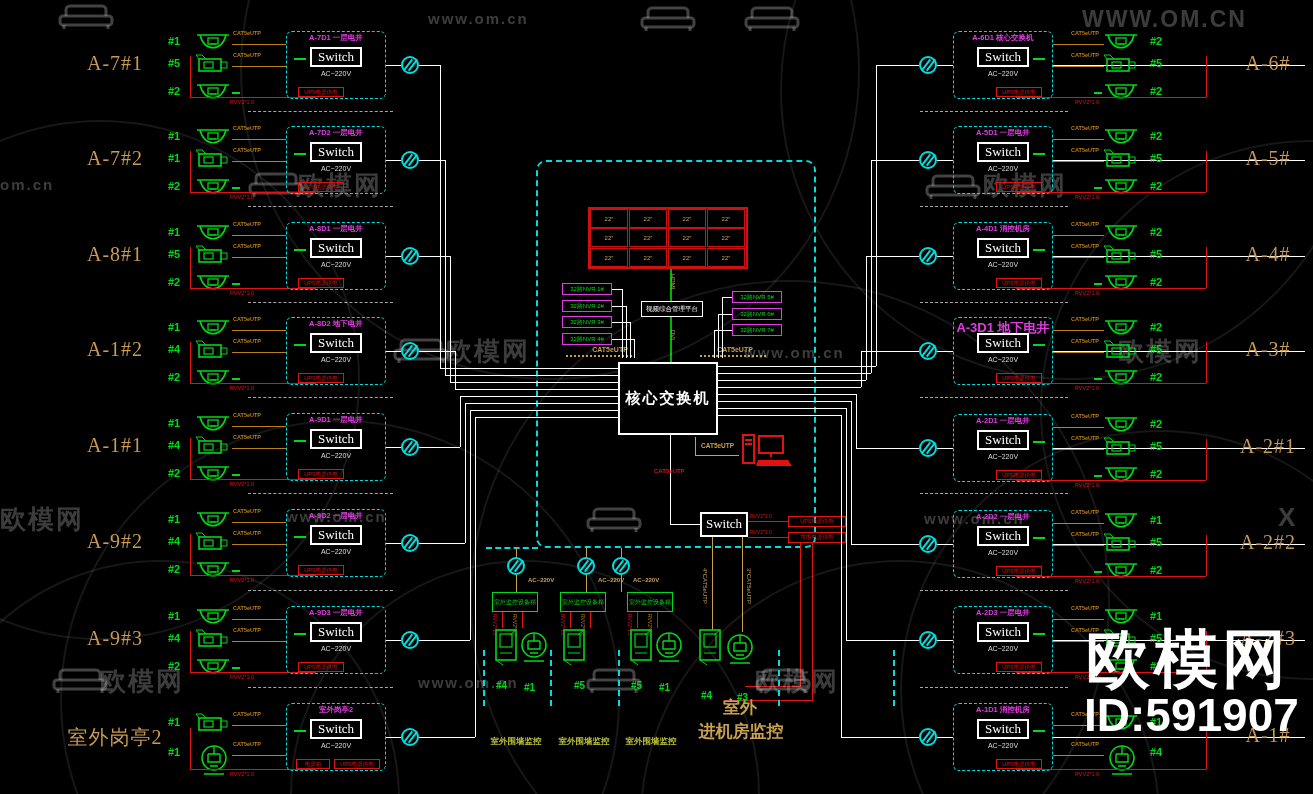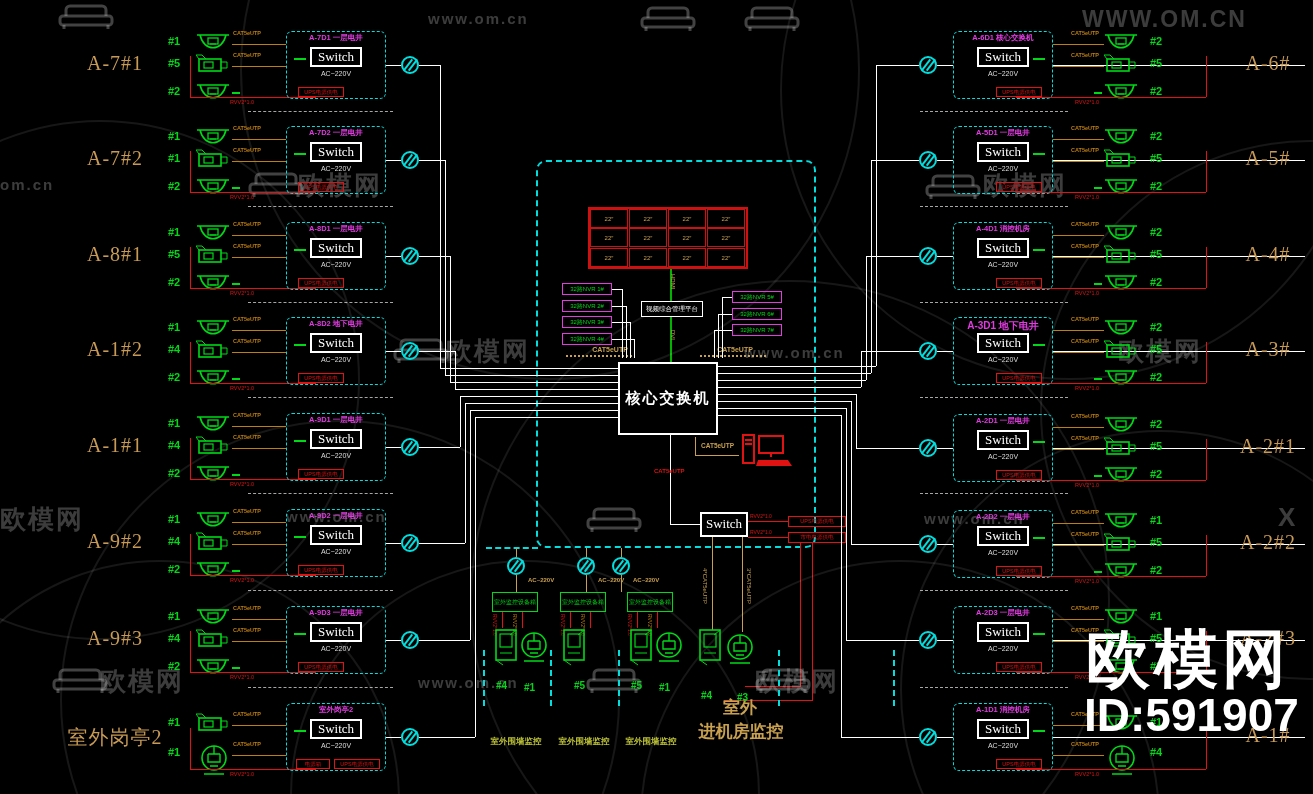--- a/index.html
+++ b/index.html
@@ -645,21 +645,21 @@
     <div style="left: 1150px; top: 371px; font-size: 11px; color: rgb(0, 217, 24); font-weight: bold;">#2</div>
     <div style="left: 1071px; top: 316px; font-size: 5.5px; color: rgb(189, 126, 18); font-weight: bold;">CAT5eUTP</div>
     <div style="left: 1053px; top: 330px; width: 51px; height: 1px; background: rgb(189, 126, 18);"></div>
     <div style="left: 1071px; top: 338px; font-size: 5.5px; color: rgb(189, 126, 18); font-weight: bold;">CAT5eUTP</div>
     <div style="left: 1053px; top: 352px; width: 51px; height: 1px; background: rgb(189, 126, 18);"></div>
     <div style="left: 1094px; top: 378px; width: 8px; height: 2px; background: rgb(0, 217, 24);"></div>
     <div style="left: 1206px; top: 342px; width: 1px; height: 41px; background: rgb(224, 18, 18);"></div>
     <div style="left: 1016px; top: 383px; width: 190px; height: 1px; background: rgb(224, 18, 18);"></div>
     <div style="left: 1075px; top: 385px; font-size: 5.5px; color: rgb(224, 18, 18);">RVV2*1.0</div>
     <div style="left: 953px; top: 317px; width: 100px; height: 68px; border: 1px dashed rgb(0, 222, 222); border-radius: 6px;"></div>
-    <div style="left: 953px; top: 319px; font-size: 10px; color: rgb(224, 60, 224); width: 100px; text-align: center; font-weight: bold;">A-3D1 地下电井</div>
+    <div style="left: 953px; top: 319px; font-size: 13px; color: rgb(224, 60, 224); width: 100px; text-align: center; font-weight: bold;">A-3D1 地下电井</div>
     <div style="left: 977px; top: 333px; width: 52px; height: 20px; border: 2px solid rgb(255, 255, 255); background: rgb(0, 0, 0);"></div>
     <div style="left: 977px; top: 335px; font-size: 13px; color: rgb(255, 255, 255); width: 52px; text-align: center; font-family: &quot;Liberation Serif&quot;, serif;">Switch</div>
     <div style="left: 953px; top: 356px; font-size: 7px; color: rgb(221, 221, 221); width: 100px; text-align: center;">AC~220V</div>
     <div style="left: 1033px; top: 344px; width: 12px; height: 2px; background: rgb(0, 217, 24);"></div>
     <div style="left: 996px; top: 373px; width: 46px; height: 10px; border: 1px solid rgb(224, 18, 18); color: rgb(224, 18, 18); font-size: 5.5px; text-align: center; line-height: 9px;">UPS电源供电</div>
     <div style="left: 718px; top: 394px; width: 138px; height: 1px; background: rgb(255, 255, 255);"></div>
     <div style="left: 856px; top: 394px; width: 1px; height: 54px; background: rgb(255, 255, 255);"></div>
     <div style="left: 856px; top: 448px; width: 63px; height: 1px; background: rgb(255, 255, 255);"></div>
     <div style="left: 937px; top: 448px; width: 16px; height: 1px; background: rgb(255, 255, 255);"></div>
     <div class="fiber" style="left: 919px; top: 439px;"></div>

